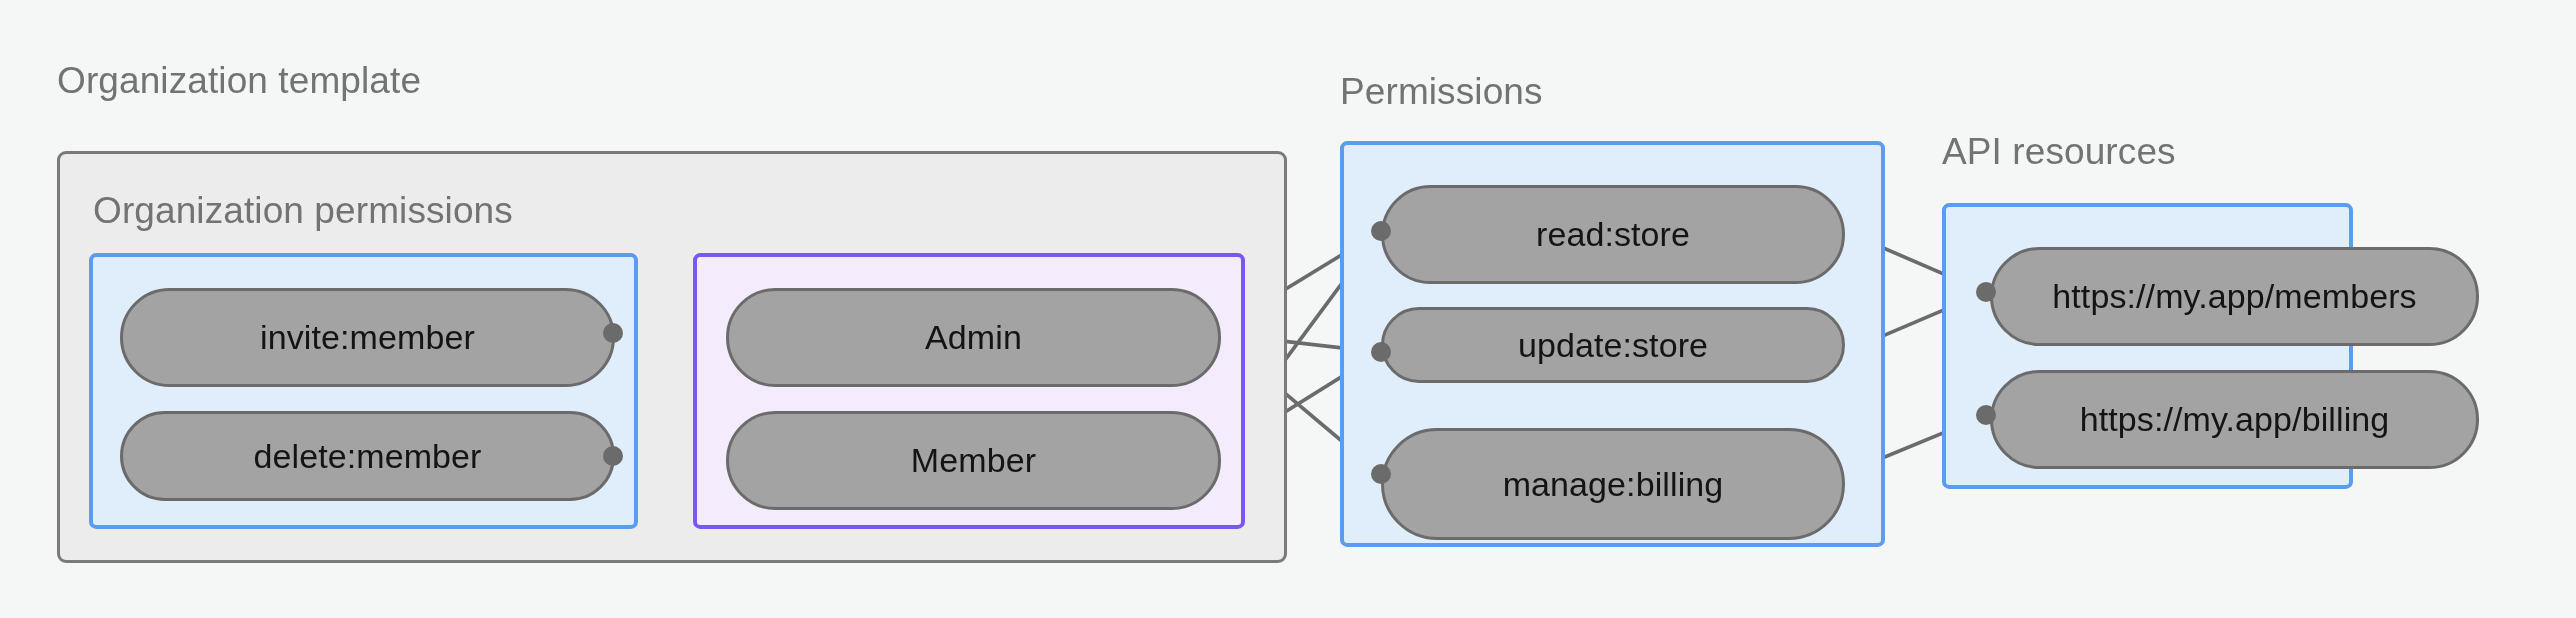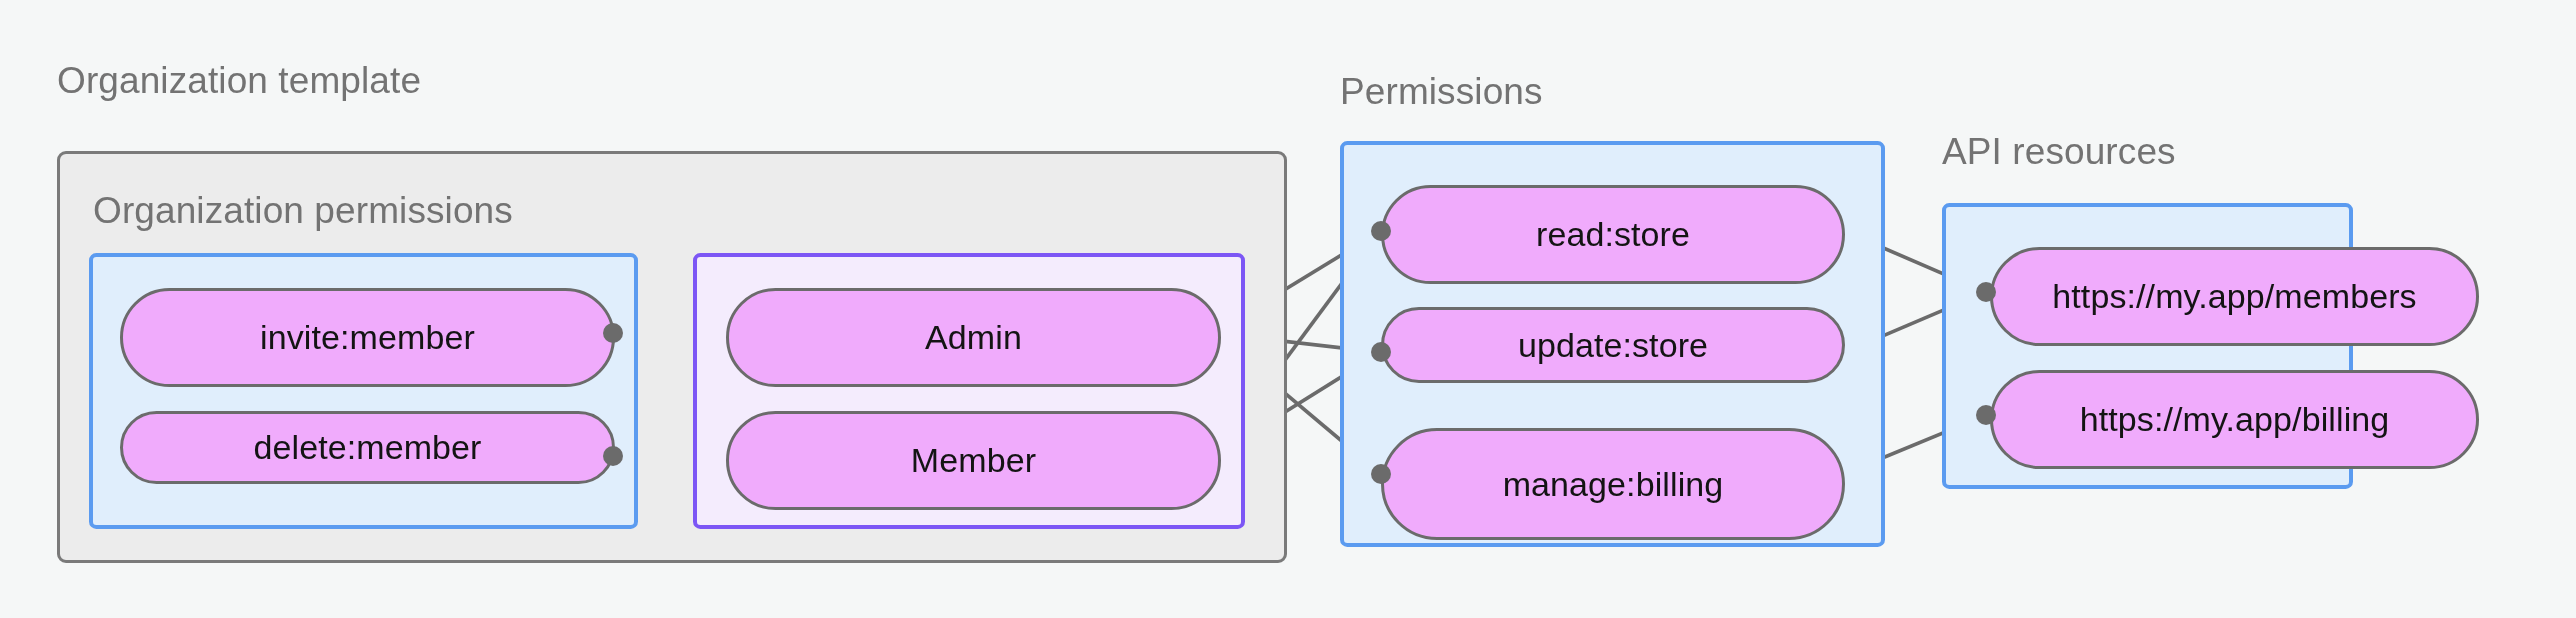--- a/index.html
+++ b/index.html
@@ -37,21 +37,21 @@
   }
   .panel-purple{
     border:4.6px solid #7c56f5;
     background:#f4ecfd;
     border-radius:7.3px;
   }
 
   .pill{
     position:absolute;
     box-sizing:border-box;
-    background:#f0abfc;
+    background:#a3a3a3;
     border:3.7px solid #6b6b6b;
     border-radius:912px;
     display:flex;
     align-items:center;
     justify-content:center;
     font-size:34px;
     color:#141414;
     white-space:nowrap;
     letter-spacing:0.1px;
   }
@@ -102,21 +102,21 @@
 
     <div class="grp-label" style="left:33px;top:38px;">Organization permissions</div>
 
 
     <div class="panel panel-blue" style="left:29px;top:99px;width:549px;height:276px;">
 
       <div class="pill" style="left:27px;top:31px;width:495px;height:99px;">
         <span>invite:member</span>
       </div>
 
-      <div class="pill" style="left:27px;top:154px;width:495px;height:73px;">
+      <div class="pill" style="left:27px;top:154px;width:495px;height:90px;">
         <span>delete:member</span>
       </div>
     </div>
 
     <div class="panel panel-purple" style="left:633px;top:99px;width:552px;height:276px;">
 
       <div class="pill" style="left:29px;top:31px;width:495px;height:99px;justify-content:center;">
         <span>Admin</span>
       </div>
 

